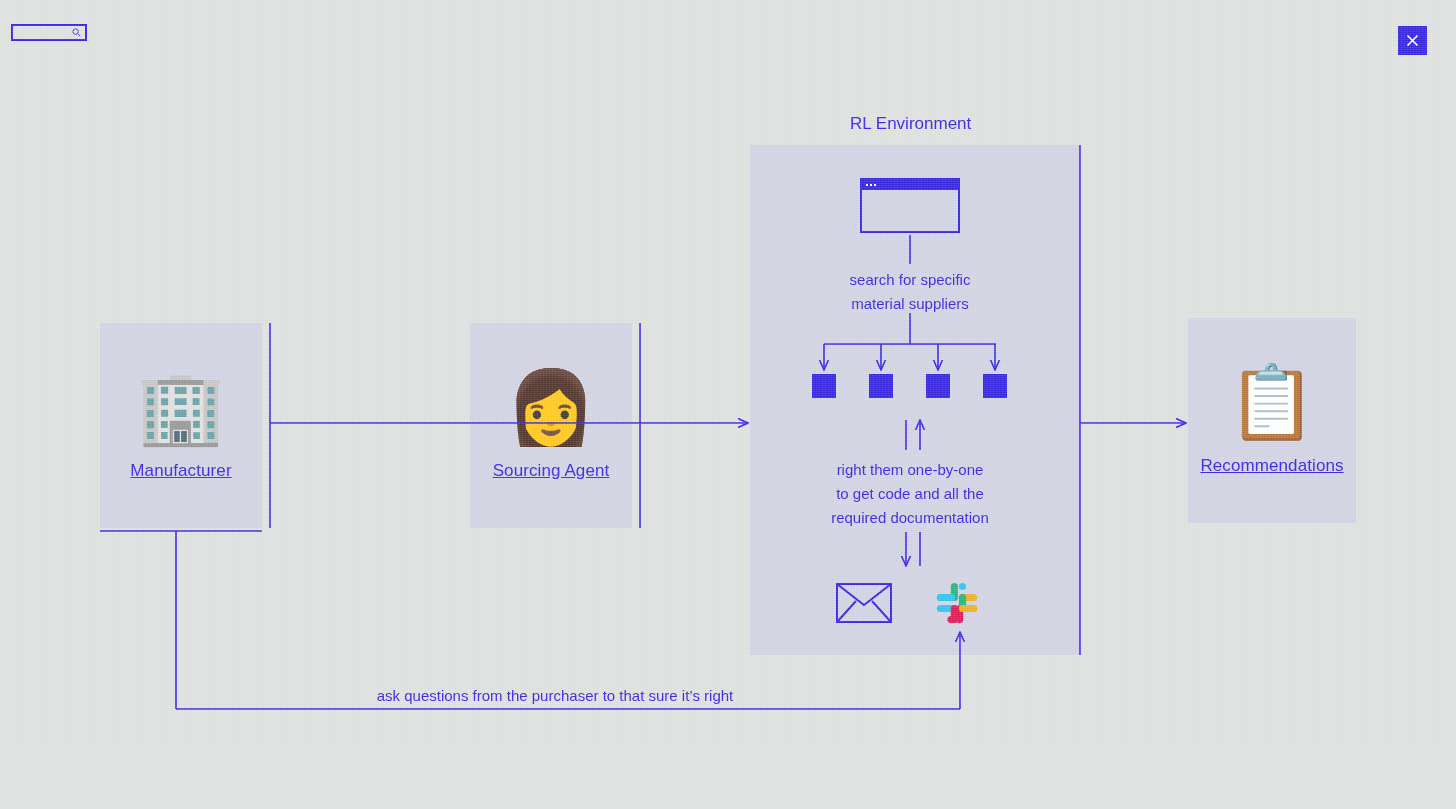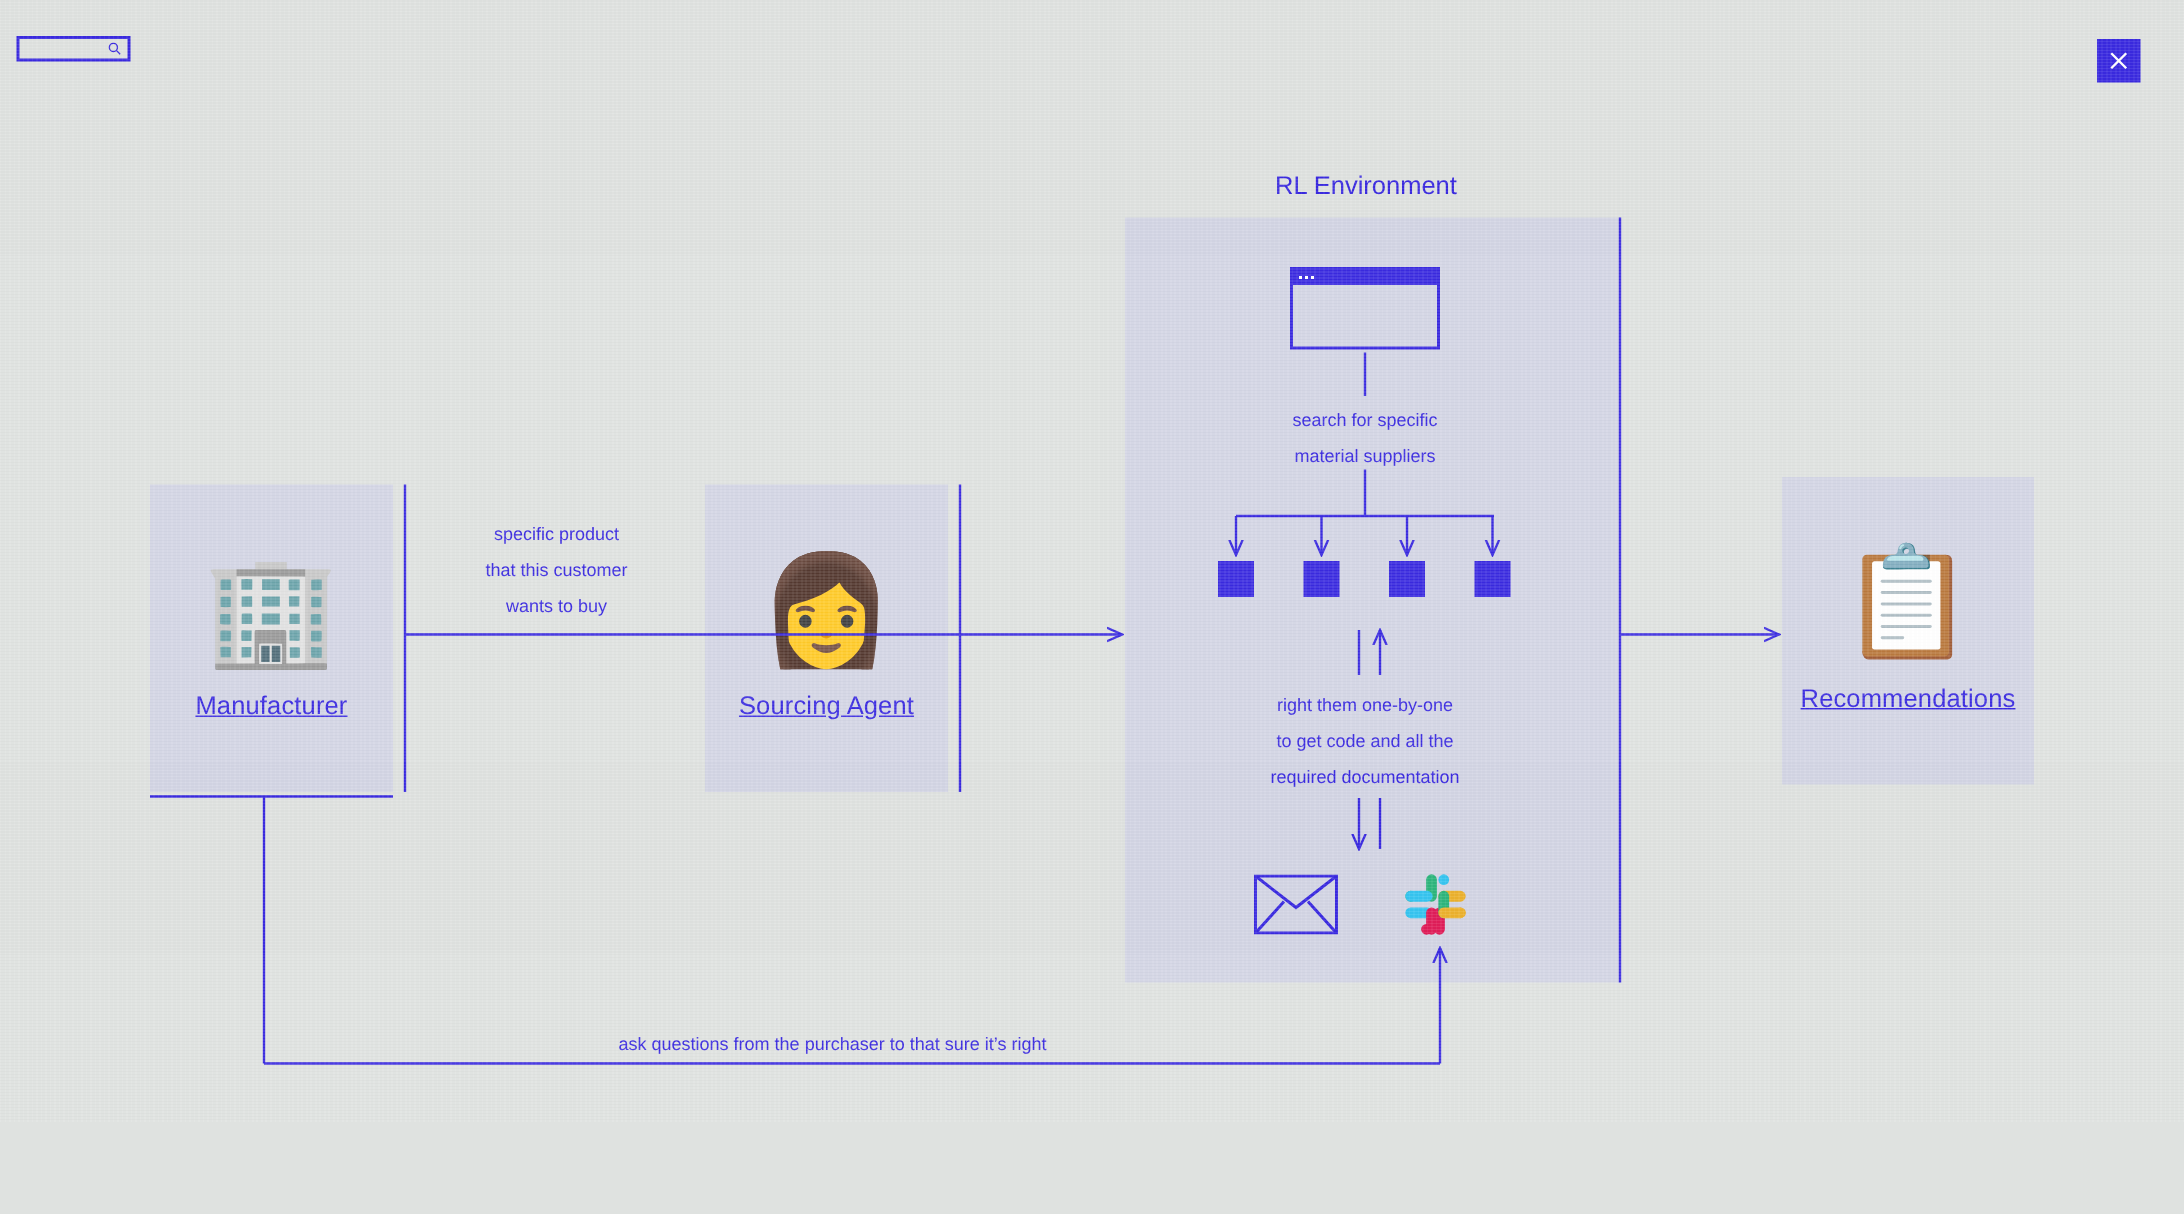--- a/index.html
+++ b/index.html
@@ -60,21 +60,21 @@
     position: absolute;
     color: #3a2ae0;
     font-size: 17px;
     white-space: nowrap;
     z-index: 8;
   }
 
   .edge-label {
     position: absolute;
     color: #3a2ae0;
-    font-size: 12px;
+    font-size: 15px;
     line-height: 24px;
     text-align: center;
     z-index: 9;
     white-space: pre-line;
   }
 
   svg.wires {
     position: absolute;
     inset: 0;
     width: 1456px;
@@ -228,23 +228,20 @@
       <rect x="37.5" y="26" width="7.5" height="7.5" rx="3.75" fill="#ecb22e"></rect>
       <rect x="14" y="37.5" width="7.5" height="7.5" rx="3.75" fill="#e01e5a"></rect>
       <rect x="3" y="14.5" width="7.5" height="7.5" rx="3.75" fill="#2eb67d"></rect>
       <rect x="3" y="14.5" width="19" height="7.5" rx="3.75" fill="#36c5f0"></rect>
       <rect x="17.5" y="26" width="7.5" height="19" rx="3.75" fill="#e01e5a"></rect>
       <rect x="26" y="14.5" width="7.5" height="19" rx="3.75" fill="#2eb67d"></rect>
       <rect x="26" y="26" width="19" height="7.5" rx="3.75" fill="#ecb22e"></rect>
     </g>
   </svg>
 
-  <div class="edge-label" style="left:280px; top:344px; width:182px;">specific product
-that this customer
-wants to buy</div>
 
   <div class="edge-label" style="left:800px; top:268px; width:220px;">search for specific
 material suppliers</div>
 
   <div class="edge-label" style="left:790px; top:458px; width:240px;">right them one-by-one
 to get code and all the
 required documentation</div>
 
   <div class="edge-label" style="left:330px; top:684px; width:450px;">ask questions from the purchaser to that sure it’s right</div>
 

